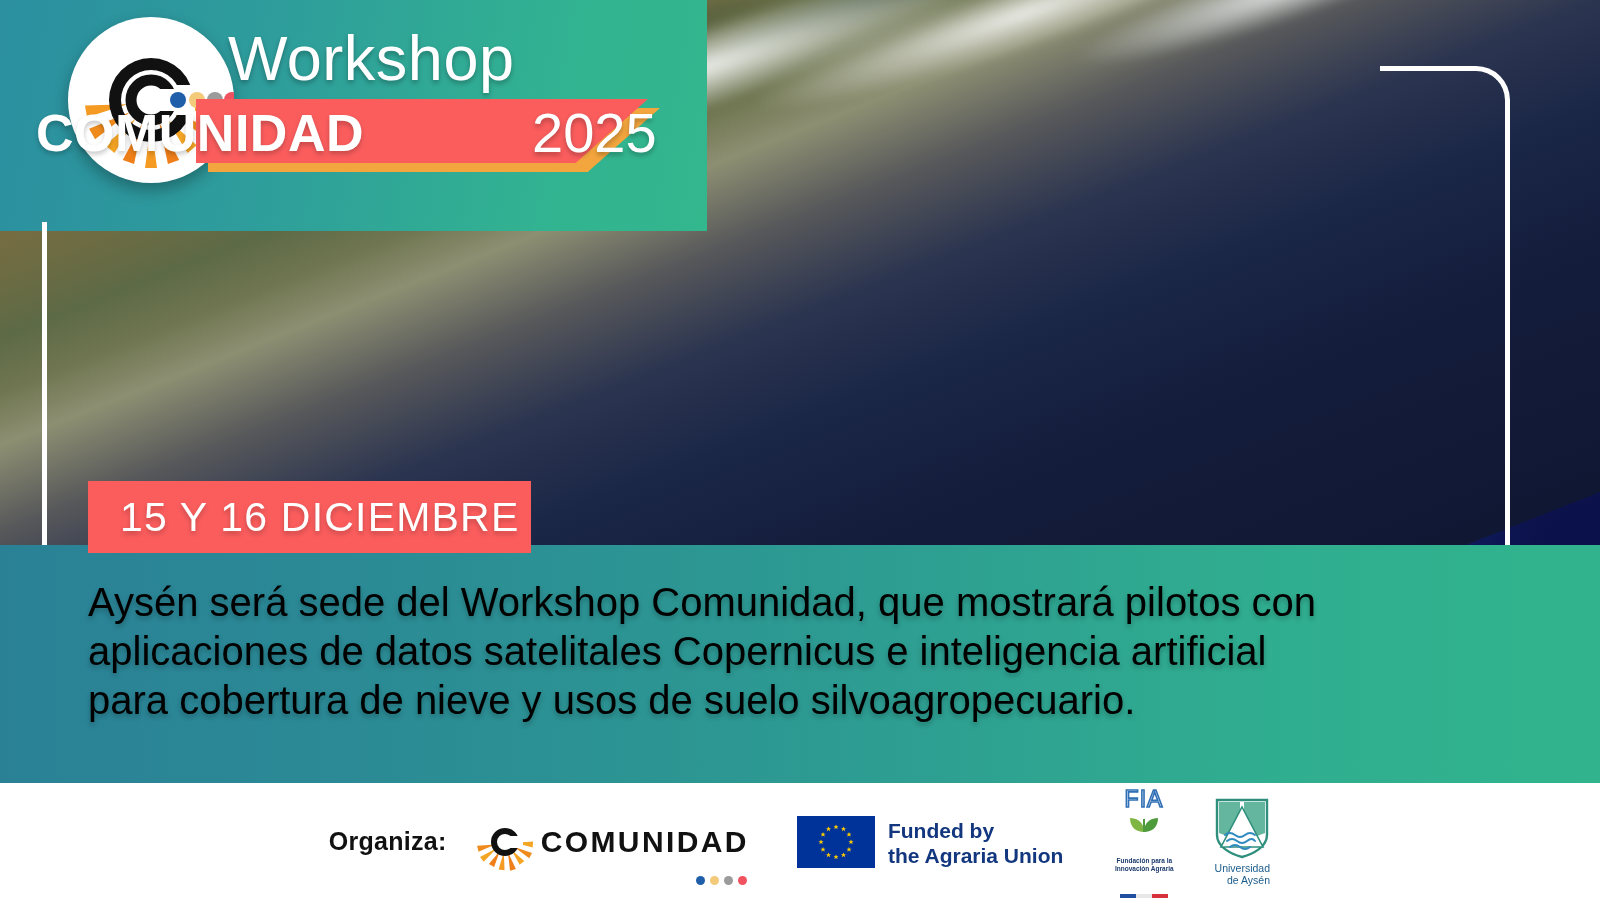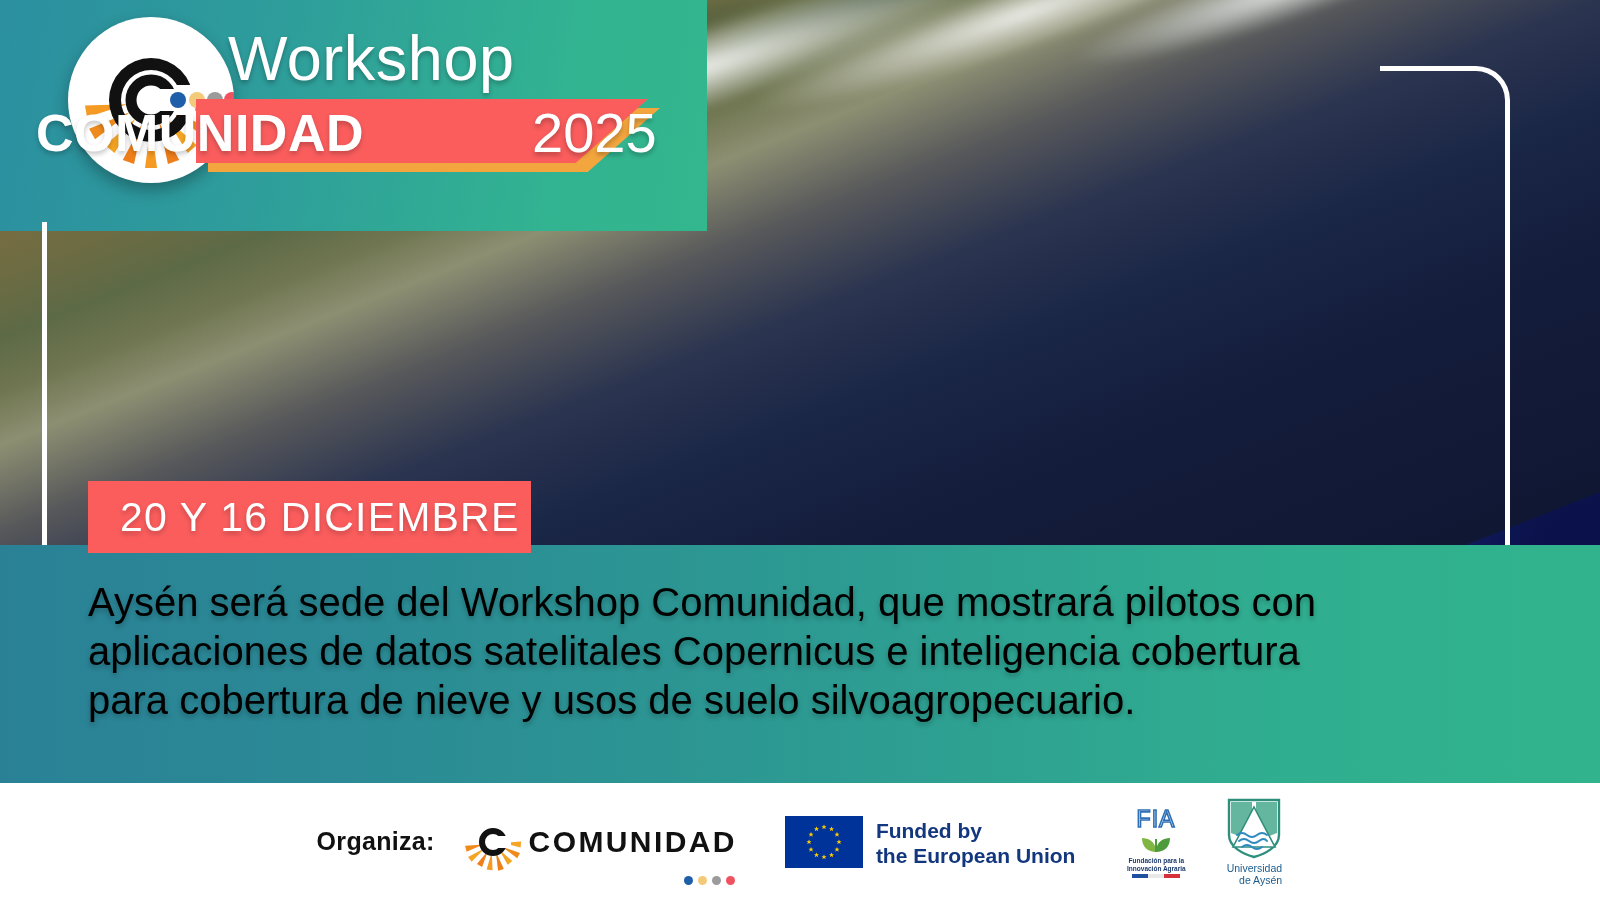--- a/index.html
+++ b/index.html
@@ -162,21 +162,21 @@
   .com-logo{display:flex;align-items:center;gap:4px;position:relative;}
   .com-sun{width:64px;height:64px;position:relative;}
   .com-text{font-size:30px;font-weight:700;letter-spacing:2.4px;color:#111;position:relative;}
   .com-dots{position:absolute;right:2px;bottom:-11px;display:flex;gap:5px;}
   .com-dots i{width:9px;height:9px;border-radius:50%;display:block;}
 
   .eu-block{display:flex;align-items:flex-end;gap:13px;}
   .eu-flag{width:78px;height:52px;background:#003399;position:relative;}
   .eu-text{color:#12377e;font-size:21px;line-height:25px;font-weight:700;}
 
-  .fia-block{display:flex;flex-direction:column;align-items:center;gap:0;width:66px;}
+  .fia-block{display:flex;flex-direction:column;align-items:center;gap:20px;width:66px;}
   .fia-caption{font-size:6.5px;line-height:8px;font-weight:700;color:#1b3a6b;text-align:center;}
   .fia-flag{width:48px;height:4px;display:flex;margin-top:1px;}
   .fia-flag i{flex:1;display:block;}
 
   .uay-block{display:flex;flex-direction:column;align-items:center;gap:3px;}
   .uay-text{font-size:10.5px;line-height:12.5px;color:#1a5b8c;text-align:right;}
 </style>
 </head>
 <body>
 
@@ -252,26 +252,26 @@
     <div class="w-comunidad">COMUNIDAD</div>
     <div class="w-year">2025</div>
   </div>
 
   <div class="frame-v-left"></div>
   <div class="frame-right"></div>
 
   <div class="lower-band"></div>
 
   <div class="date-badge">
-    <span>20 Y 16 DICIEMBRE</span>
+    <span>15 Y 16 DICIEMBRE</span>
   </div>
 
   <div class="body-copy">
     <p>Aysén será sede del Workshop Comunidad, que mostrará pilotos con</p>
-    <p>aplicaciones de datos satelitales Copernicus e inteligencia cobertura</p>
+    <p>aplicaciones de datos satelitales Copernicus e inteligencia artificial</p>
     <p>para cobertura de nieve y usos de suelo silvoagropecuario.</p>
   </div>
 
   <div class="footer">
     <div class="f-inner">
 
       <div class="organiza">Organiza:</div>
 
       <div class="com-logo">
         <svg class="com-sun" viewBox="0 0 64 64">
@@ -354,21 +354,21 @@
                   </g>
                 <g transform="rotate(330) translate(0,-15) rotate(-330)">
                     <polygon points="0,-2.6 0.8,-0.8 2.6,-0.8 1.1,0.3 1.7,2.2 0,1.1 -1.7,2.2 -1.1,0.3 -2.6,-0.8 -0.8,-0.8"></polygon>
                   </g>
               </g>
             </g>
           </svg>
         </div>
         <div class="eu-text">
           <div>Funded by</div>
-          <div>the European Union</div>
+          <div>the Agraria Union</div>
         </div>
       </div>
 
       <div class="fia-block" style="margin-left:22px;">
         <svg width="62" height="52" viewBox="0 0 62 52">
           <text x="31" y="22" text-anchor="middle" font-family="'Liberation Sans',sans-serif" font-size="23" fill="none" stroke="#2f6fb5" stroke-width="1.6" letter-spacing="1">FIA</text>
           <path d="M31,47 C31,36 23,33 17,33 C17,42 23,47 31,47 Z" fill="#7fb643"></path>
           <path d="M31,47 C31,36 39,33 45,33 C45,42 39,47 31,47 Z" fill="#4e9b3c"></path>
           <path d="M31,47 L31,34" stroke="#4e9b3c" stroke-width="2" fill="none"></path>
         </svg>

